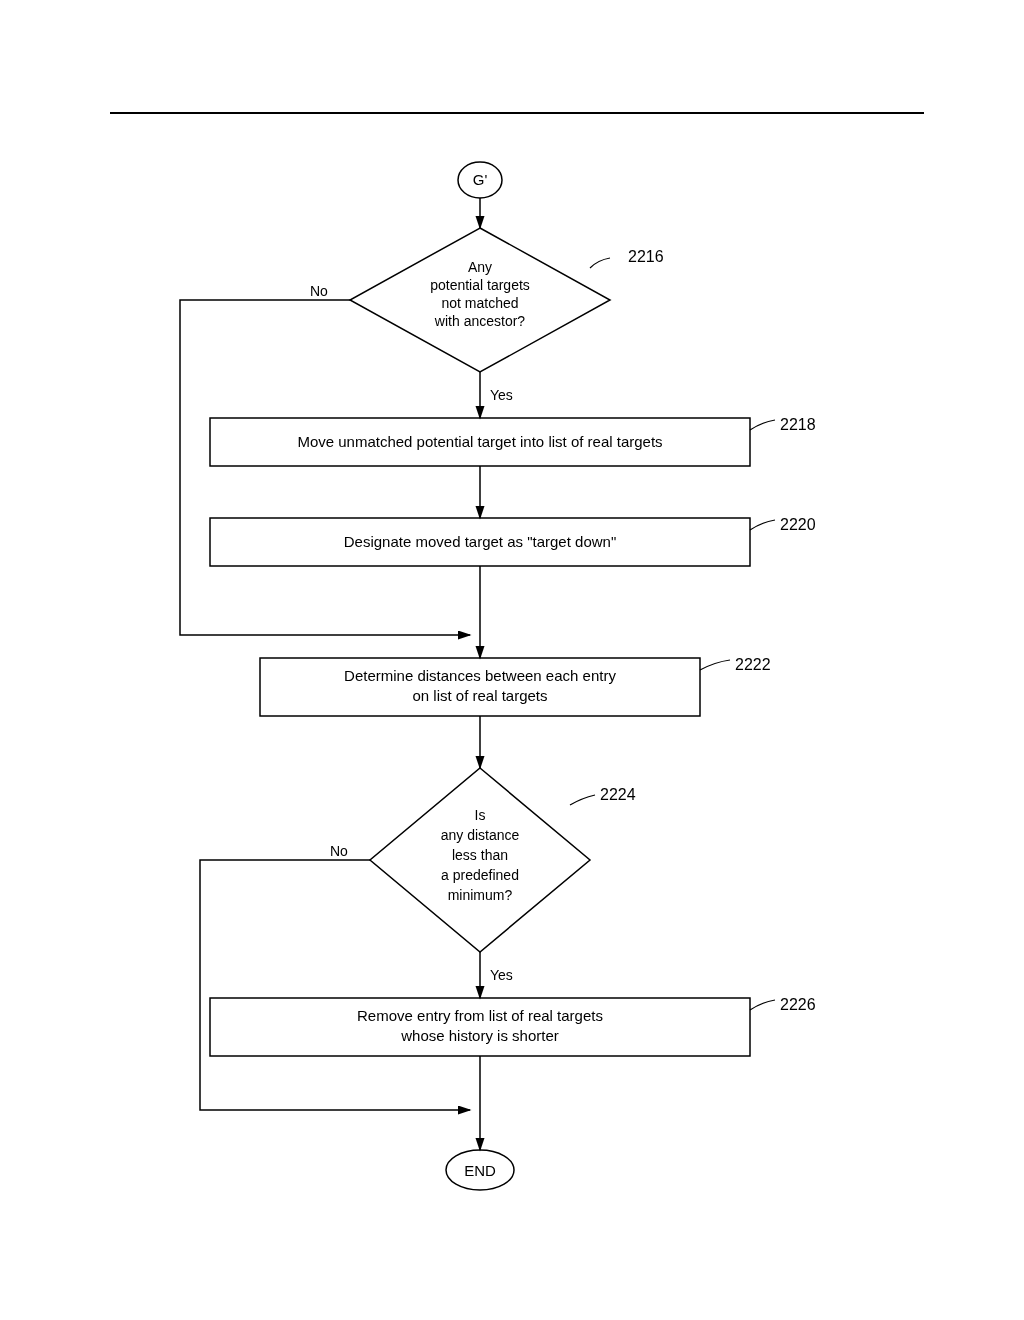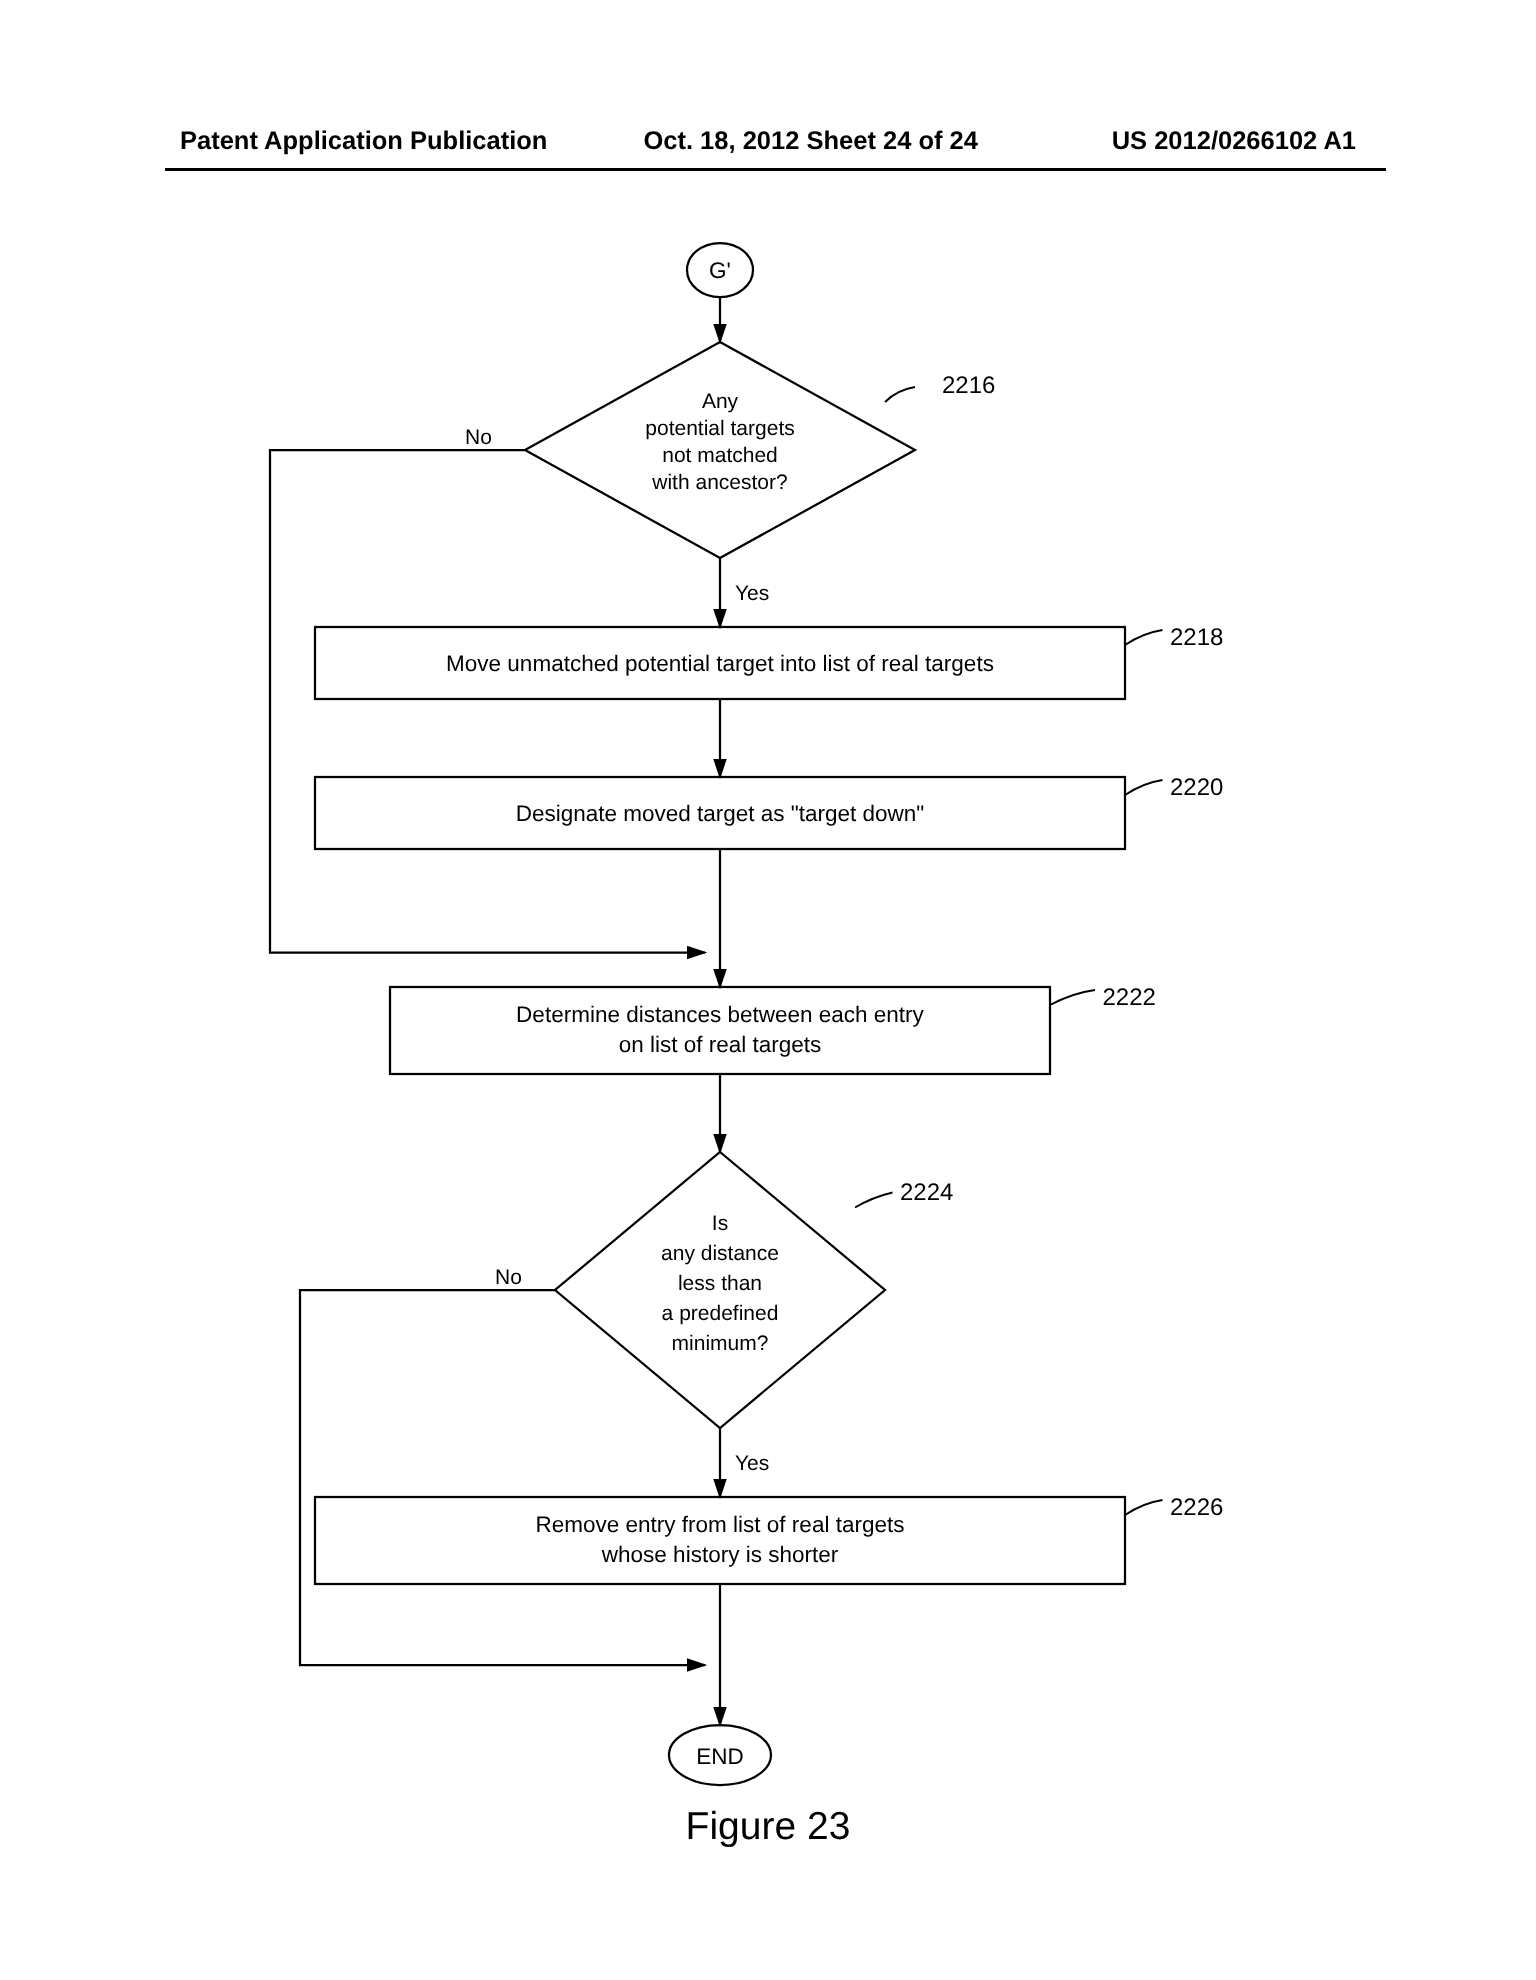--- a/index.html
+++ b/index.html
@@ -52,25 +52,20 @@
     left: 0;
     right: 0;
     text-align: center;
     font-size: 26px;
   }
 </style>
 </head>
 <body>
 
 <div class="page">
-  <div class="header">
-    <span class="left">Patent Application Publication</span>
-    <span class="mid">Oct. 18, 2012   Sheet 24 of 24</span>
-    <span class="right">US 2012/0266102 A1</span>
-  </div>
   <div class="header-line"></div>
 
   <svg class="flow" viewBox="0 0 860 1120">
     <defs>
       <marker id="arrow" markerWidth="10" markerHeight="10" refX="8" refY="3" orient="auto" markerUnits="strokeWidth">
         <path d="M0,0 L0,6 L9,3 z" fill="#000"></path>
       </marker>
     </defs>
 
     <ellipse cx="390" cy="30" rx="22" ry="18" fill="none" stroke="#000" stroke-width="1.5"></ellipse>
@@ -137,14 +132,13 @@
     <text class="txt" x="390" y="891" text-anchor="middle" font-size="15">whose history is shorter</text>
     <path d="M 660 860 Q 672 852 685 850" fill="none" stroke="#000" stroke-width="1.2"></path>
     <text class="txt" x="690" y="860" font-size="16">2226</text>
 
     <line x1="390" y1="906" x2="390" y2="1000" stroke="#000" stroke-width="1.5" marker-end="url(#arrow)"></line>
 
     <ellipse cx="390" cy="1020" rx="34" ry="20" fill="none" stroke="#000" stroke-width="1.5"></ellipse>
     <text class="txt" x="390" y="1026" text-anchor="middle" font-size="15">END</text>
   </svg>
 
-  <div class="figcap">Figure 23</div>
 </div>
 
 </body></html>

